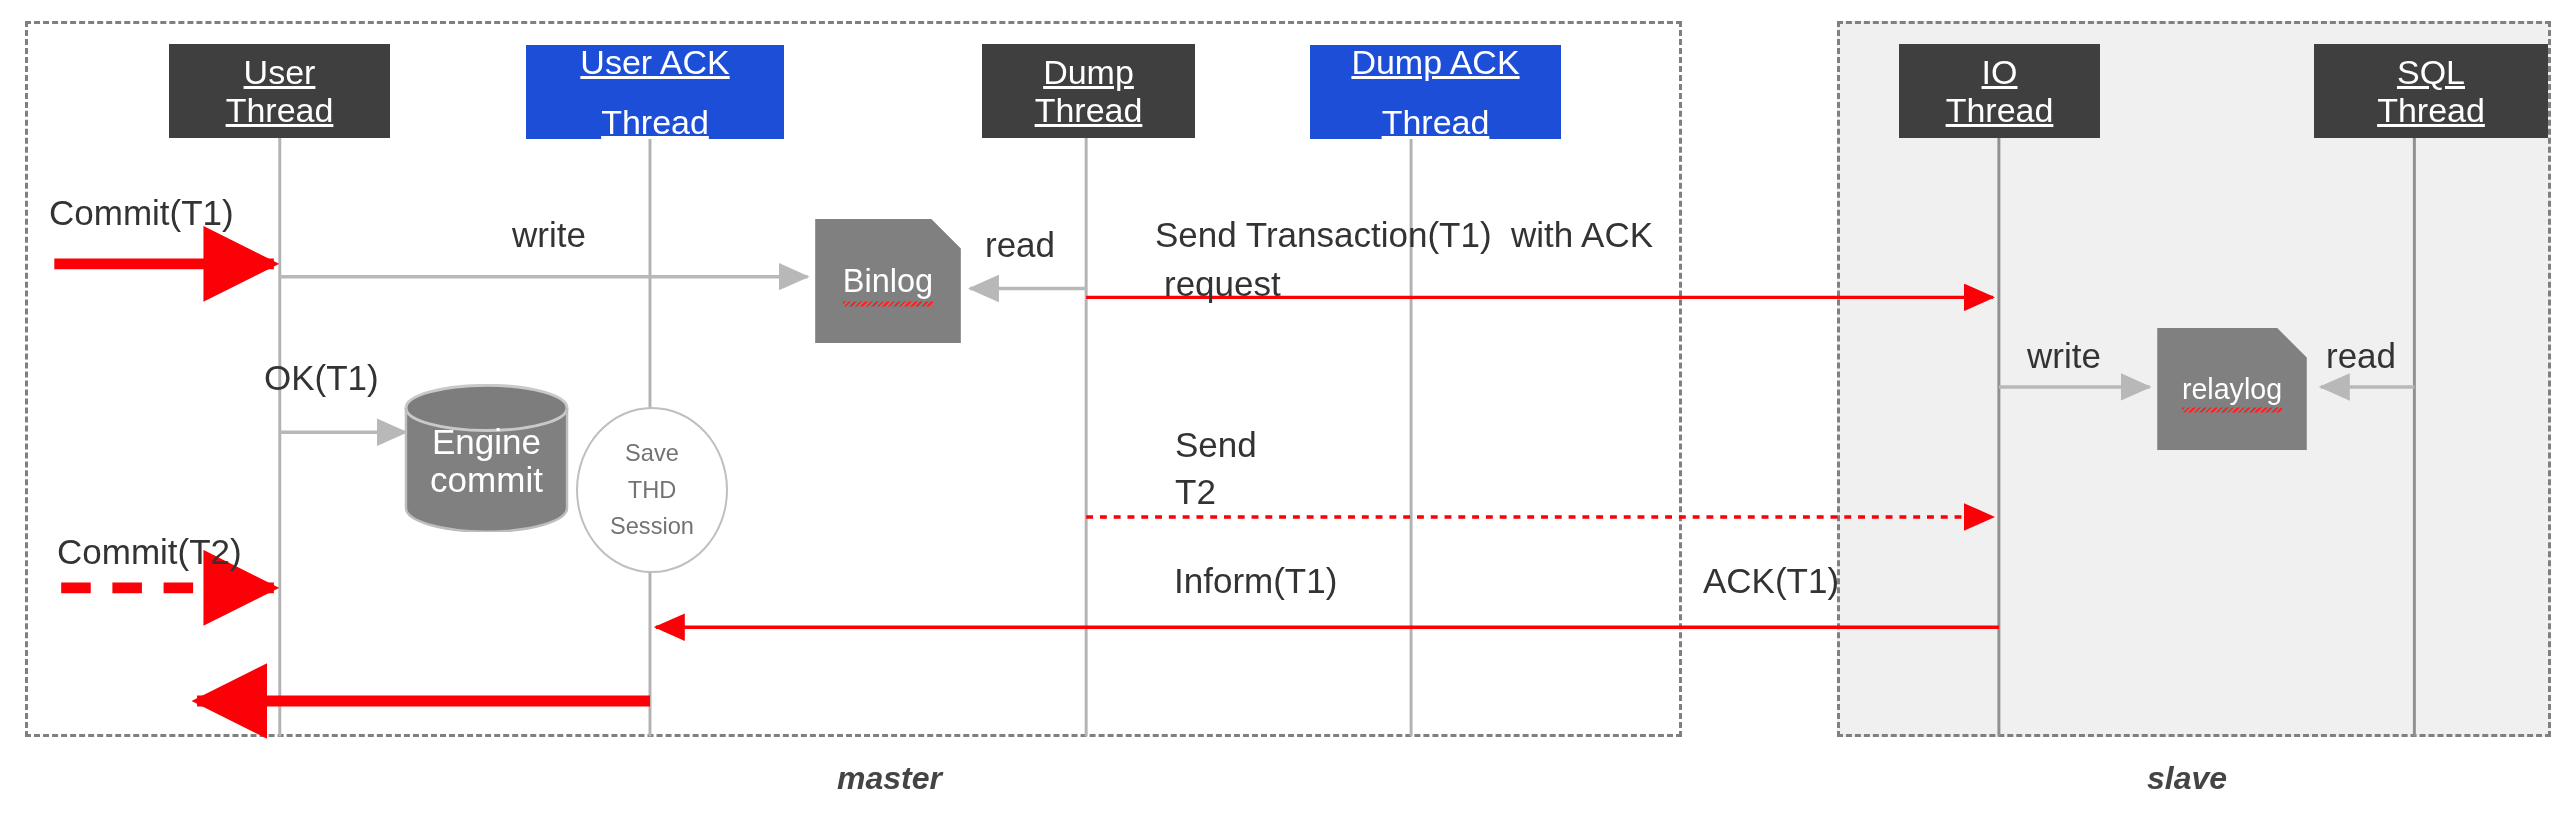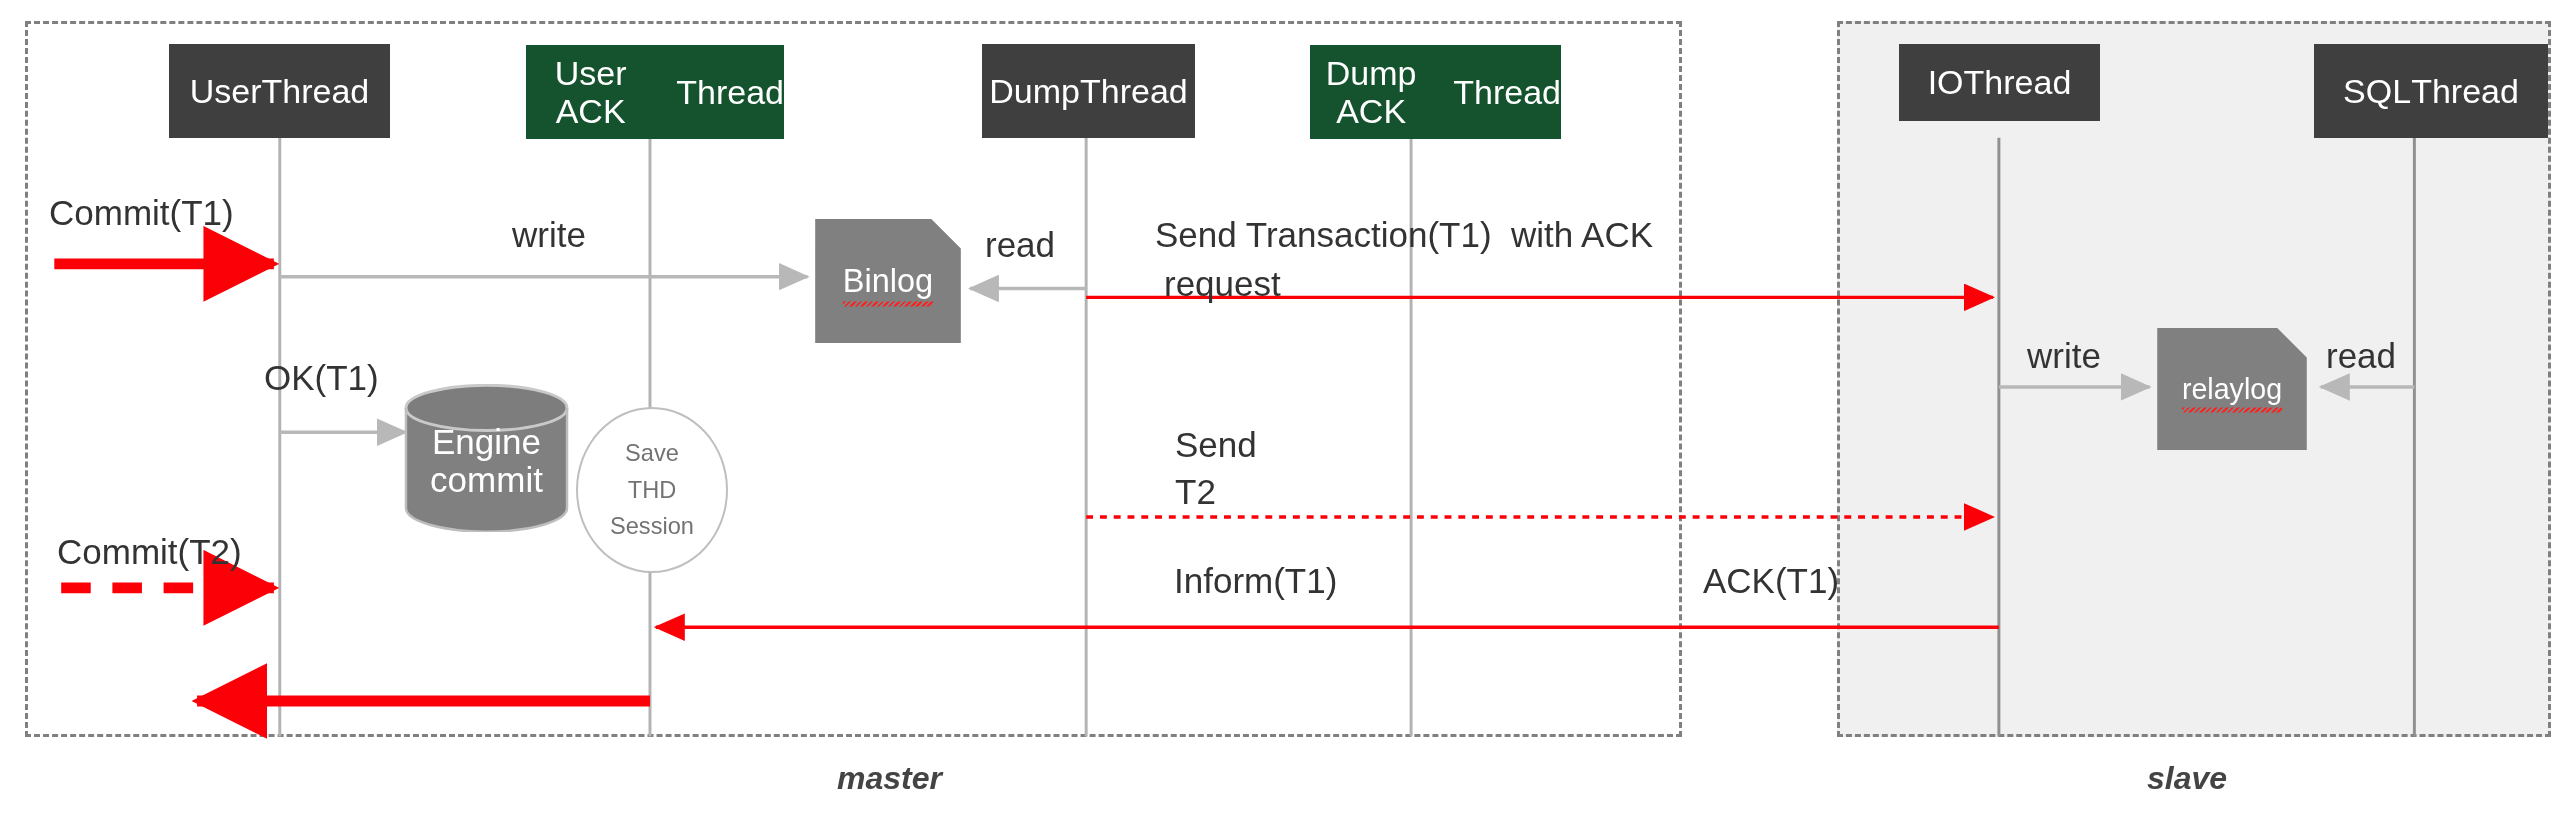--- a/index.html
+++ b/index.html
@@ -8,25 +8,25 @@
   #stage{position:absolute;left:0;top:0;width:2576px;height:831px;}
   svg#canvas{position:absolute;left:0;top:0;width:2576px;height:831px;}
 
   .panel{position:absolute;box-sizing:border-box;border:3.9px dashed #808080;}
   .panel.master{left:24.6px;top:20.7px;width:1657px;height:716px;background:transparent;}
   .panel.slave{left:1837px;top:20.7px;width:714px;height:716px;background:#f0f0f0;}
 
   .zone-label{position:absolute;font-style:italic;font-weight:bold;font-size:32px;
               color:#444;letter-spacing:0px;}
 
-  .thread-box{position:absolute;box-sizing:border-box;display:flex;
+  .thread-box{position:absolute;box-sizing:border-box;display:flex;flex-direction:column;
               align-items:center;justify-content:center;color:#ffffff;font-size:34px;
-              line-height:1.12;text-align:center;}
+              line-height:1.12;text-align:center;text-decoration:underline;}
   .thread-box.dark{background:#3f3f3f;}
-  .thread-box.light{background:#14532d;gap:21px;}
+  .thread-box.light{background:#1d4ed8;gap:21px;}
 
   .note{position:absolute;font-size:35px;color:#333;line-height:1.15;white-space:pre;}
   .docshape{position:absolute;}
   .docshape .txt{position:absolute;left:0;right:0;top:50%;transform:translateY(-50%);
       text-align:center;color:#ffffff;font-size:32.5px;}
   .squiggle{display:inline-block;position:relative;}
   .squiggle::after{content:"";position:absolute;left:0;right:0;bottom:-6.9px;height:4.9px;
       background-image:repeating-linear-gradient(135deg,#ff2020 0 2px,transparent 2px 3.9px);}
 
   .cyl{position:absolute;}
@@ -107,21 +107,21 @@
   <div class="thread-box dark" style="left:982px;top:44px;width:213px;height:94px;">
     <span>Dump</span>
     <span>Thread</span>
   </div>
 
   <div class="thread-box light" style="left:1310px;top:45px;width:251px;height:94px;">
     <span>Dump ACK</span>
     <span>Thread</span>
   </div>
 
-  <div class="thread-box dark" style="left:1899px;top:44px;width:201px;height:77px;">
+  <div class="thread-box dark" style="left:1899px;top:44px;width:201px;height:94px;">
     <span>IO</span>
     <span>Thread</span>
   </div>
 
   <div class="thread-box dark" style="left:2314px;top:44px;width:234px;height:94px;">
     <span>SQL</span>
     <span>Thread</span>
   </div>
 
   <div class="docshape" style="left:815px;top:219px;width:146px;height:124px;">

